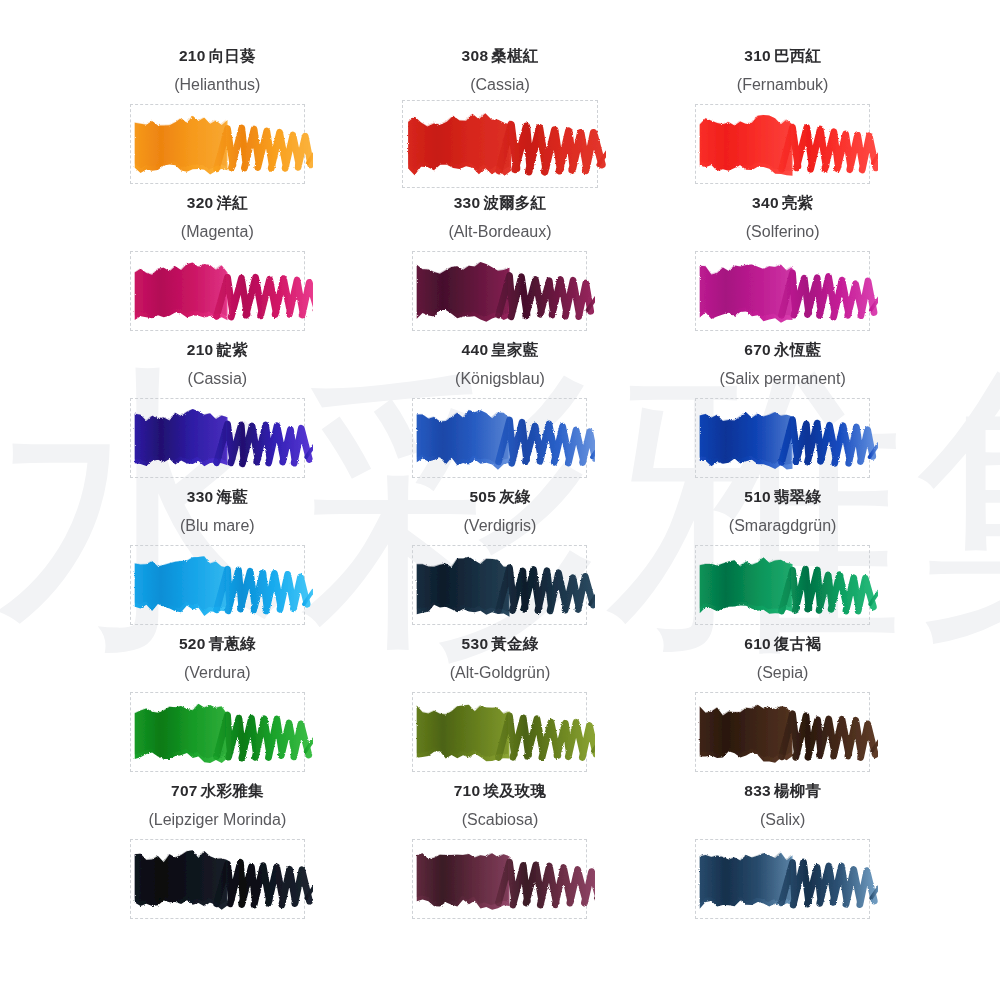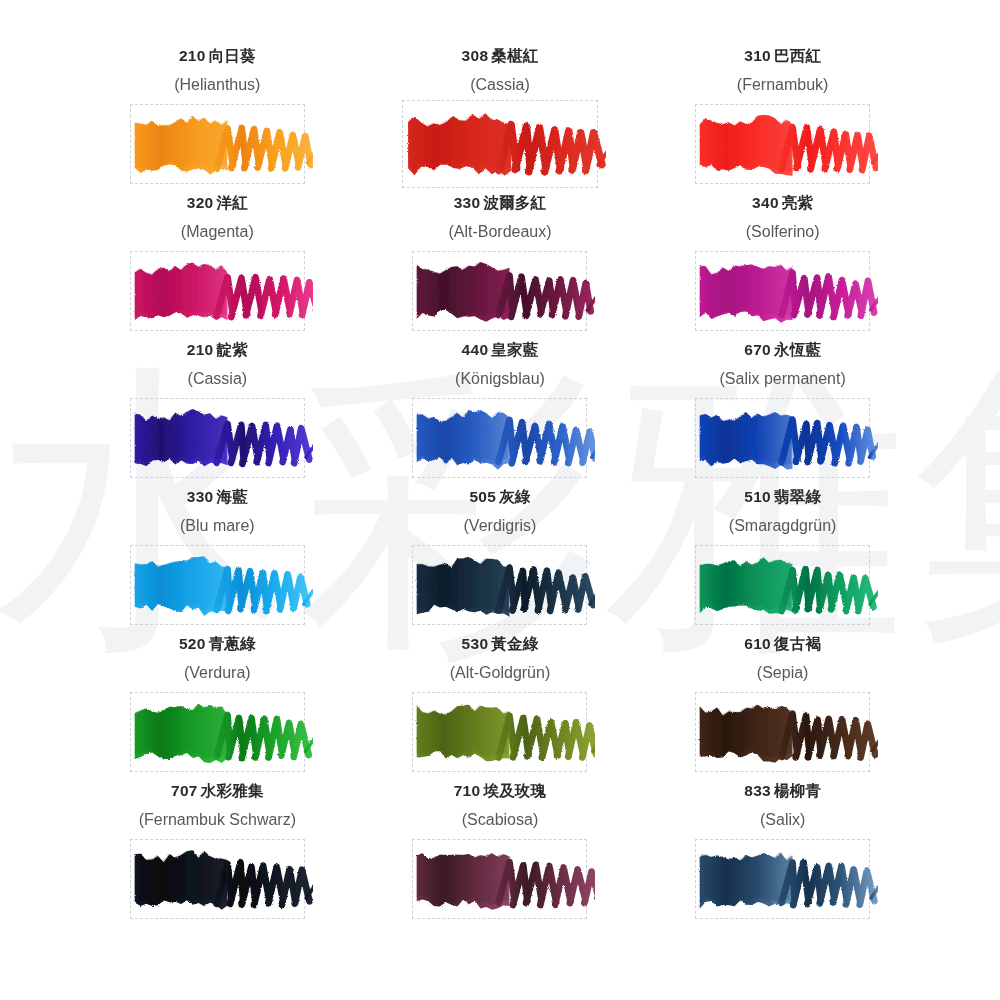--- a/index.html
+++ b/index.html
@@ -604,21 +604,21 @@
       <path d=" M 104.0 75.5 L 116.0 31.1 L 121.1 71.6 M 119.6 76.2 L 130.9 33.3 L 134.4 70.8 M 133.0 76.0 L 143.6 37.5 L 147.0 70.8 M 145.9 74.3 L 155.8 36.7 L 162.2 70.8 M 161.2 74.9 L 170.4 37.0 L 177.8 72.5 M 177.0 74.8 L 185.5 38.0 L 191.5 72.4 M 190.9 76.3 L 198.7 41.7 L 206.9 73.4" fill="none" stroke="url(#g14)" stroke-width="7.5" stroke-linecap="round" stroke-linejoin="round"></path>
       <path d=" M 203.5 70 L 213.5 56 L 219.5 70" fill="none" stroke="url(#f14)" stroke-width="4" stroke-linecap="round" stroke-linejoin="round"></path>
       <path d="M 14.0 23.4 L 20.4 30.0 L 26.8 28.6 L 33.1 24.5 L 39.5 32.7 L 45.9 28.6 L 52.3 29.5 L 58.6 29.5 L 65.0 24.7 L 71.4 25.4 L 77.8 21.7 L 84.1 25.4 L 90.5 23.6 L 96.9 26.2 L 103.3 23.3 L 109.6 24.1 L 116.0 32.4 L 116.0 75.0 L 109.6 79.5 L 103.3 76.7 L 96.9 82.0 L 90.5 80.6 L 84.1 80.7 L 77.8 74.0 L 71.4 71.2 L 65.0 74.4 L 58.6 76.6 L 52.3 72.2 L 45.9 70.0 L 39.5 76.6 L 33.1 77.1 L 26.8 74.6 L 20.4 75.4 L 14.0 75.6 Z" fill="#2A180E" opacity="0.22" transform="translate(0,1.5) scale(0.985,0.92)"></path>
     </g>
   </svg>
           </div>
         </div>
       </div>
       <div class="cell">
         <div class="title-line"><span class="num">707</span><span class="cjk">水彩雅集</span></div>
-        <div class="latin-line">(Fernambuk Schwarz)</div>
+        <div class="latin-line">(Leipziger Morinda)</div>
         <div class="swatch-box">
           <div class="swatch-art">
   <svg viewBox="0 0 210 100" preserveAspectRatio="none" xmlns="http://www.w3.org/2000/svg">
     <defs>
       <linearGradient id="g15" x1="0" y1="0" x2="1" y2="0">
         <stop offset="0%" stop-color="#111722"></stop>
         <stop offset="28%" stop-color="#070A0F"></stop>
         <stop offset="62%" stop-color="#111722"></stop>
         <stop offset="100%" stop-color="#1C2430"></stop>
       </linearGradient>

